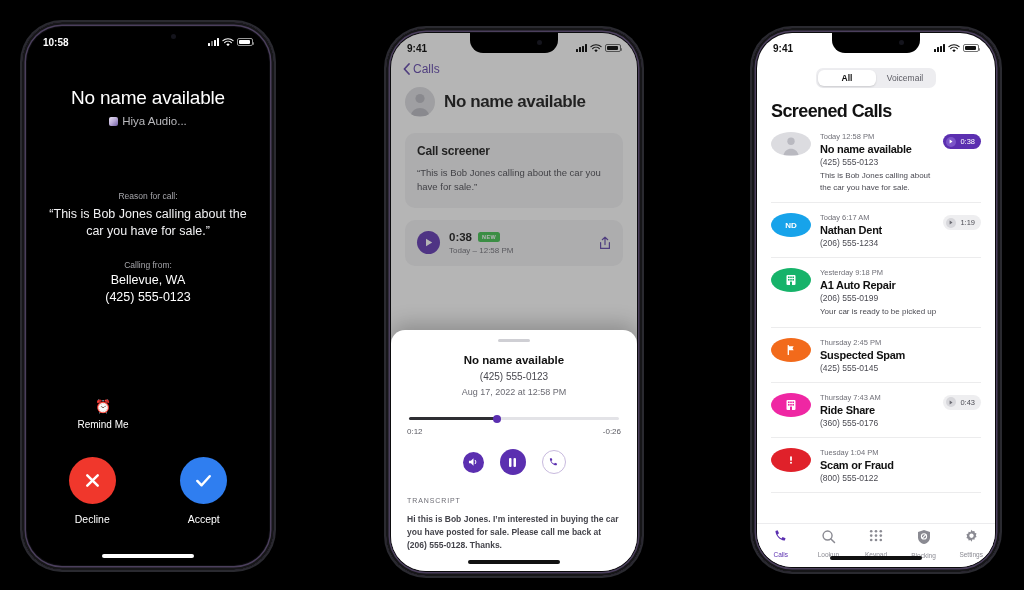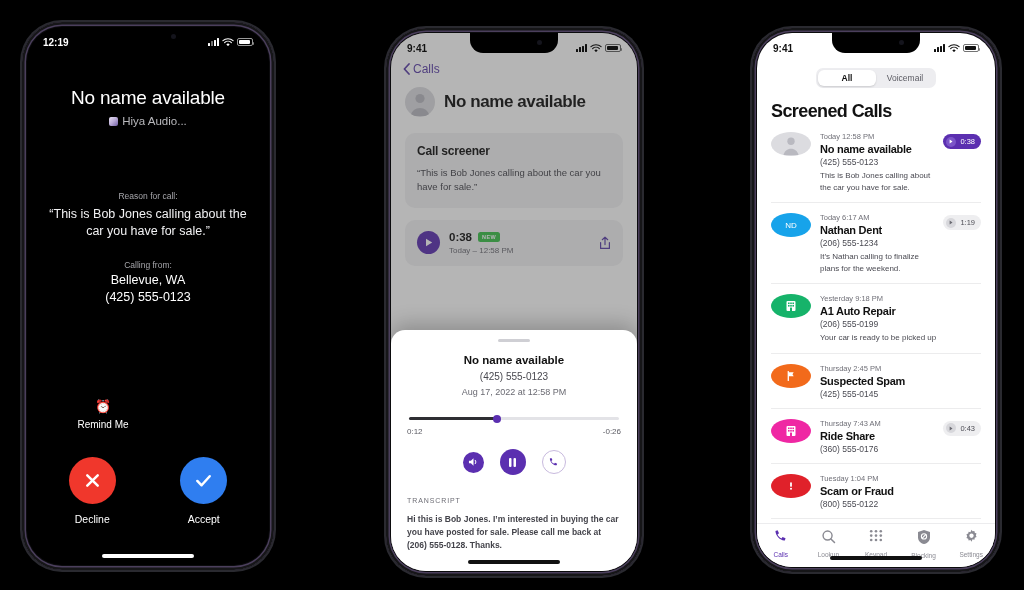--- a/index.html
+++ b/index.html
@@ -132,21 +132,21 @@
   .seg { width:120px; margin:9px auto 0; height:20px; background:#ededf0; border-radius:7px;
          display:flex; padding:2px; }
   .seg div { flex:1; display:flex; align-items:center; justify-content:center;
              font-size:8.5px; border-radius:6px; color:#5a5a62; }
   .seg .on { background:#fff; color:#111; font-weight:bold; box-shadow:0 1px 2px rgba(0,0,0,.14); }
   .p3-title { font-size:18px; font-weight:bold; letter-spacing:-.6px; padding:13px 14px 0; }
   .p3-list { flex:1; overflow:hidden; padding:0 14px; }
   .row { display:flex; gap:9px; padding:10px 0 9px; border-bottom:1px solid #ececed; position:relative; }
   .row:last-child { border-bottom:none; }
   .av { width:40px; height:24px; border-radius:50%; flex:0 0 auto; display:flex;
-        align-items:center; justify-content:center; color:#fff; font-size:8px; font-weight:normal; overflow:hidden;}
+        align-items:center; justify-content:center; color:#fff; font-size:8px; font-weight:bold; overflow:hidden;}
   .av.plain { background:#dcdce0; align-items:flex-end; }
   .rbody { flex:1; min-width:0; padding-right:42px; }
   .r-time { font-size:7.5px; color:#6f6f77; }
   .r-name { font-size:11px; font-weight:bold; letter-spacing:-.25px; margin-top:2px; }
   .r-num  { font-size:8.5px; color:#4a4a52; margin-top:2px; }
   .r-desc { font-size:8px; color:#4a4a52; line-height:1.45; margin-top:3px; }
   .dur { position:absolute; right:0; top:12px; display:flex; align-items:center; gap:4px;
          padding:2.5px 6px 2.5px 3px; border-radius:9px; font-size:7.5px; }
   .dur.purple { background:#5b2fb0; color:#fff; }
   .dur.grey   { background:#eeeef0; color:#4d4d55; }
@@ -165,21 +165,21 @@
 
 <div class="stage">
 
   <div class="phone" id="phone1">
     <div class="screen">
       <div id="p1">
         <div class="notch">
             <span class="cam"></span>
           </div>
         <div class="statusbar">
-          <span>12:19</span>
+          <span>10:58</span>
           <span class="sb-right">
             <span class="bars">
                 <i></i>
                 <i></i>
                 <i></i>
                 <i></i>
               </span>
             <svg width="12" height="9" viewBox="0 0 12 9">
                 <path d="M6 8.2 4.3 6.3a2.4 2.4 0 0 1 3.4 0L6 8.2z" fill="#fff"></path>
                 <path d="M2.6 4.6a5 5 0 0 1 6.8 0" stroke="#fff" stroke-width="1.1" fill="none" stroke-linecap="round"></path>
@@ -407,21 +407,20 @@
                 </span>
                 <span>0:38</span>
               </div>
             </div>
             <div class="row">
               <div class="av" style="background: rgb(23, 163, 234);">ND</div>
               <div class="rbody">
                 <div class="r-time">Today 6:17 AM</div>
                 <div class="r-name">Nathan Dent</div>
                 <div class="r-num">(206) 555-1234</div>
-                <div class="r-desc">It’s Nathan calling to finalize plans for the weekend.</div>
               </div>
               <div class="dur grey">
                 <span class="pdot">
                   <svg width="4" height="5" viewBox="0 0 5 6">
                     <path d="M.8.6 4.4 3 .8 5.4z" fill="#6a6a72"></path>
                   </svg>
                 </span>
                 <span>1:19</span>
               </div>
             </div>

